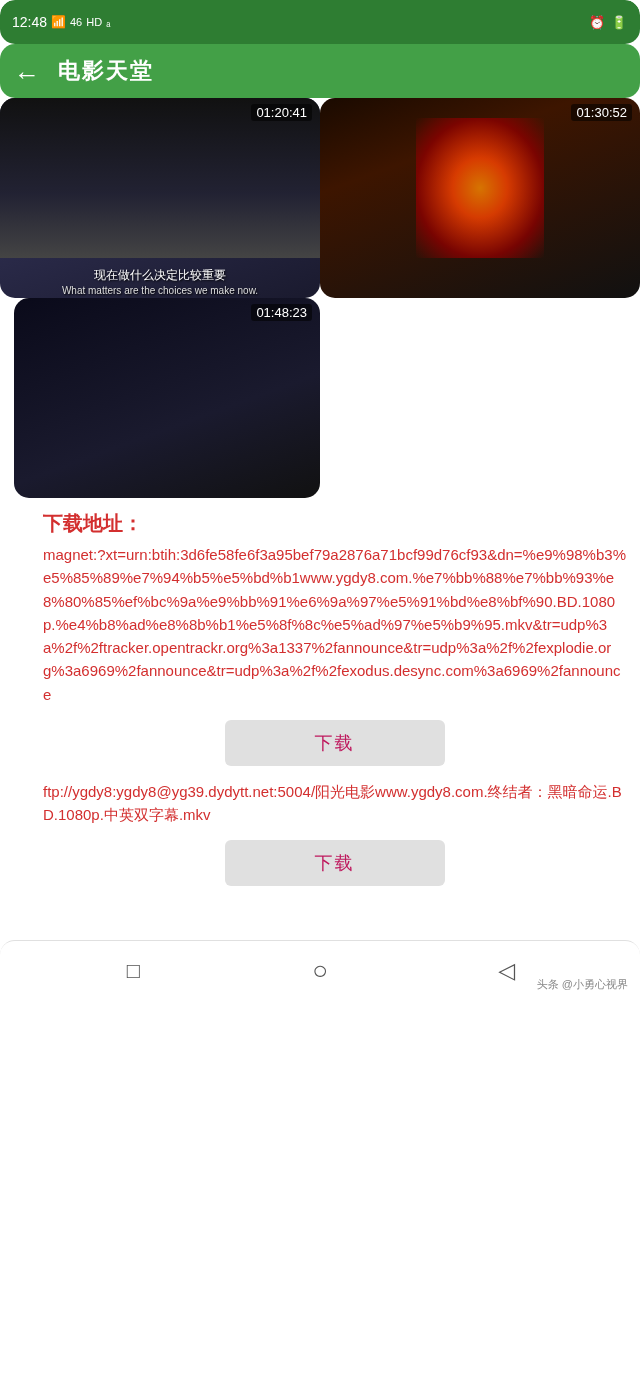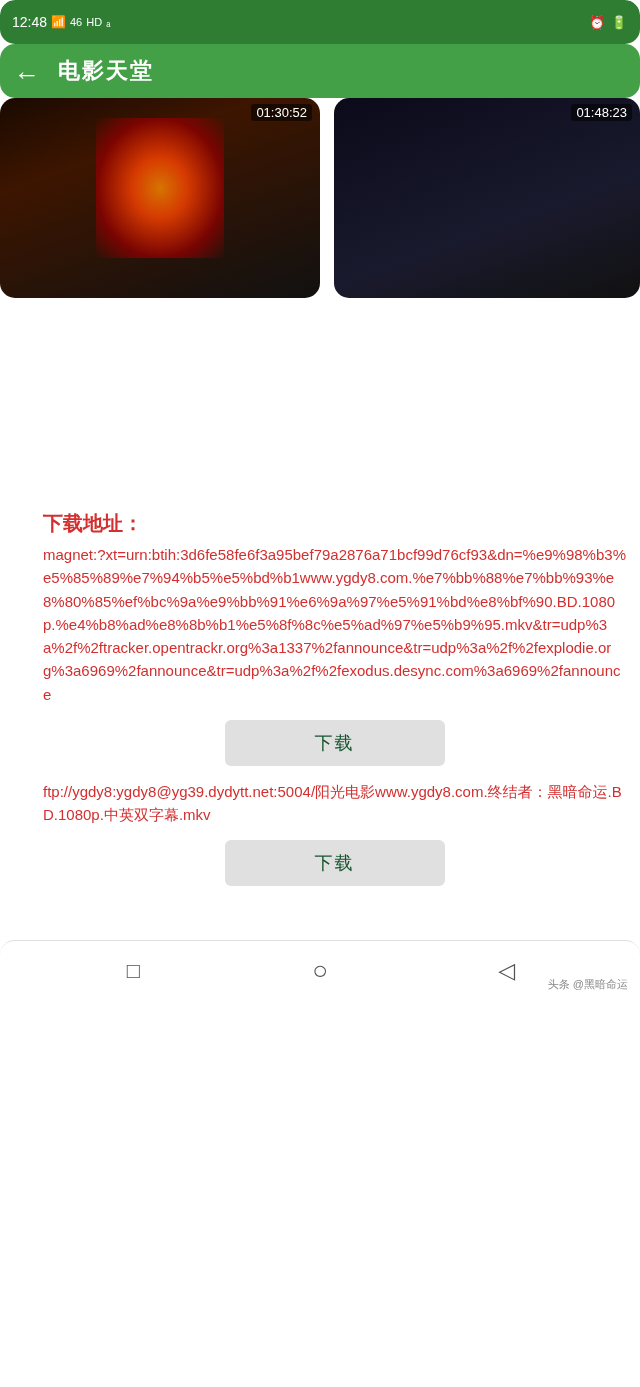--- a/index.html
+++ b/index.html
@@ -139,21 +139,21 @@
       justify-content: center;
       margin-bottom: 14px;
     }
     .download-btn {
       background: #e0e0e0;
       border: none;
       border-radius: 6px;
       width: 220px;
       height: 46px;
       font-size: 18px;
-      color: #14532d;
+      color: #be185d;
       cursor: pointer;
       letter-spacing: 2px;
     }
     .ftp-link {
       color: #d32f2f;
       font-size: 15px;
       line-height: 1.55;
       word-break: break-all;
       margin-bottom: 14px;
     }
@@ -202,20 +202,25 @@
   </div>
 </div>
 
 <div class="nav-bar">
   <span class="nav-back">←</span>
   <span class="nav-title">电影天堂</span>
 </div>
 
 <div class="video-grid">
 
+  <div class="video-cell scene1">
+    <span class="timestamp">01:20:41</span>
+    <span class="subtitle">现在做什么决定比较重要</span>
+    <span class="subtitle-en">What matters are the choices we make now.</span>
+  </div>
 
   <div class="video-cell scene2">
     <span class="timestamp">01:30:52</span>
   </div>
 
   <div class="video-cell scene3">
     <span class="timestamp">01:48:23</span>
   </div>
 
 
@@ -242,14 +247,14 @@
 <div class="bottom-nav">
   <div class="bottom-nav-item">
     <span style="font-size:22px; color:#555;">□</span>
   </div>
   <div class="bottom-nav-item">
     <span style="font-size:26px; color:#555;">○</span>
   </div>
   <div class="bottom-nav-item">
     <span style="font-size:22px; color:#555;">◁</span>
   </div>
-  <span class="bottom-watermark">头条 @黑暗命运</span>
+  <span class="bottom-watermark">头条 @小勇心视界</span>
 </div>
 
 </body></html>

